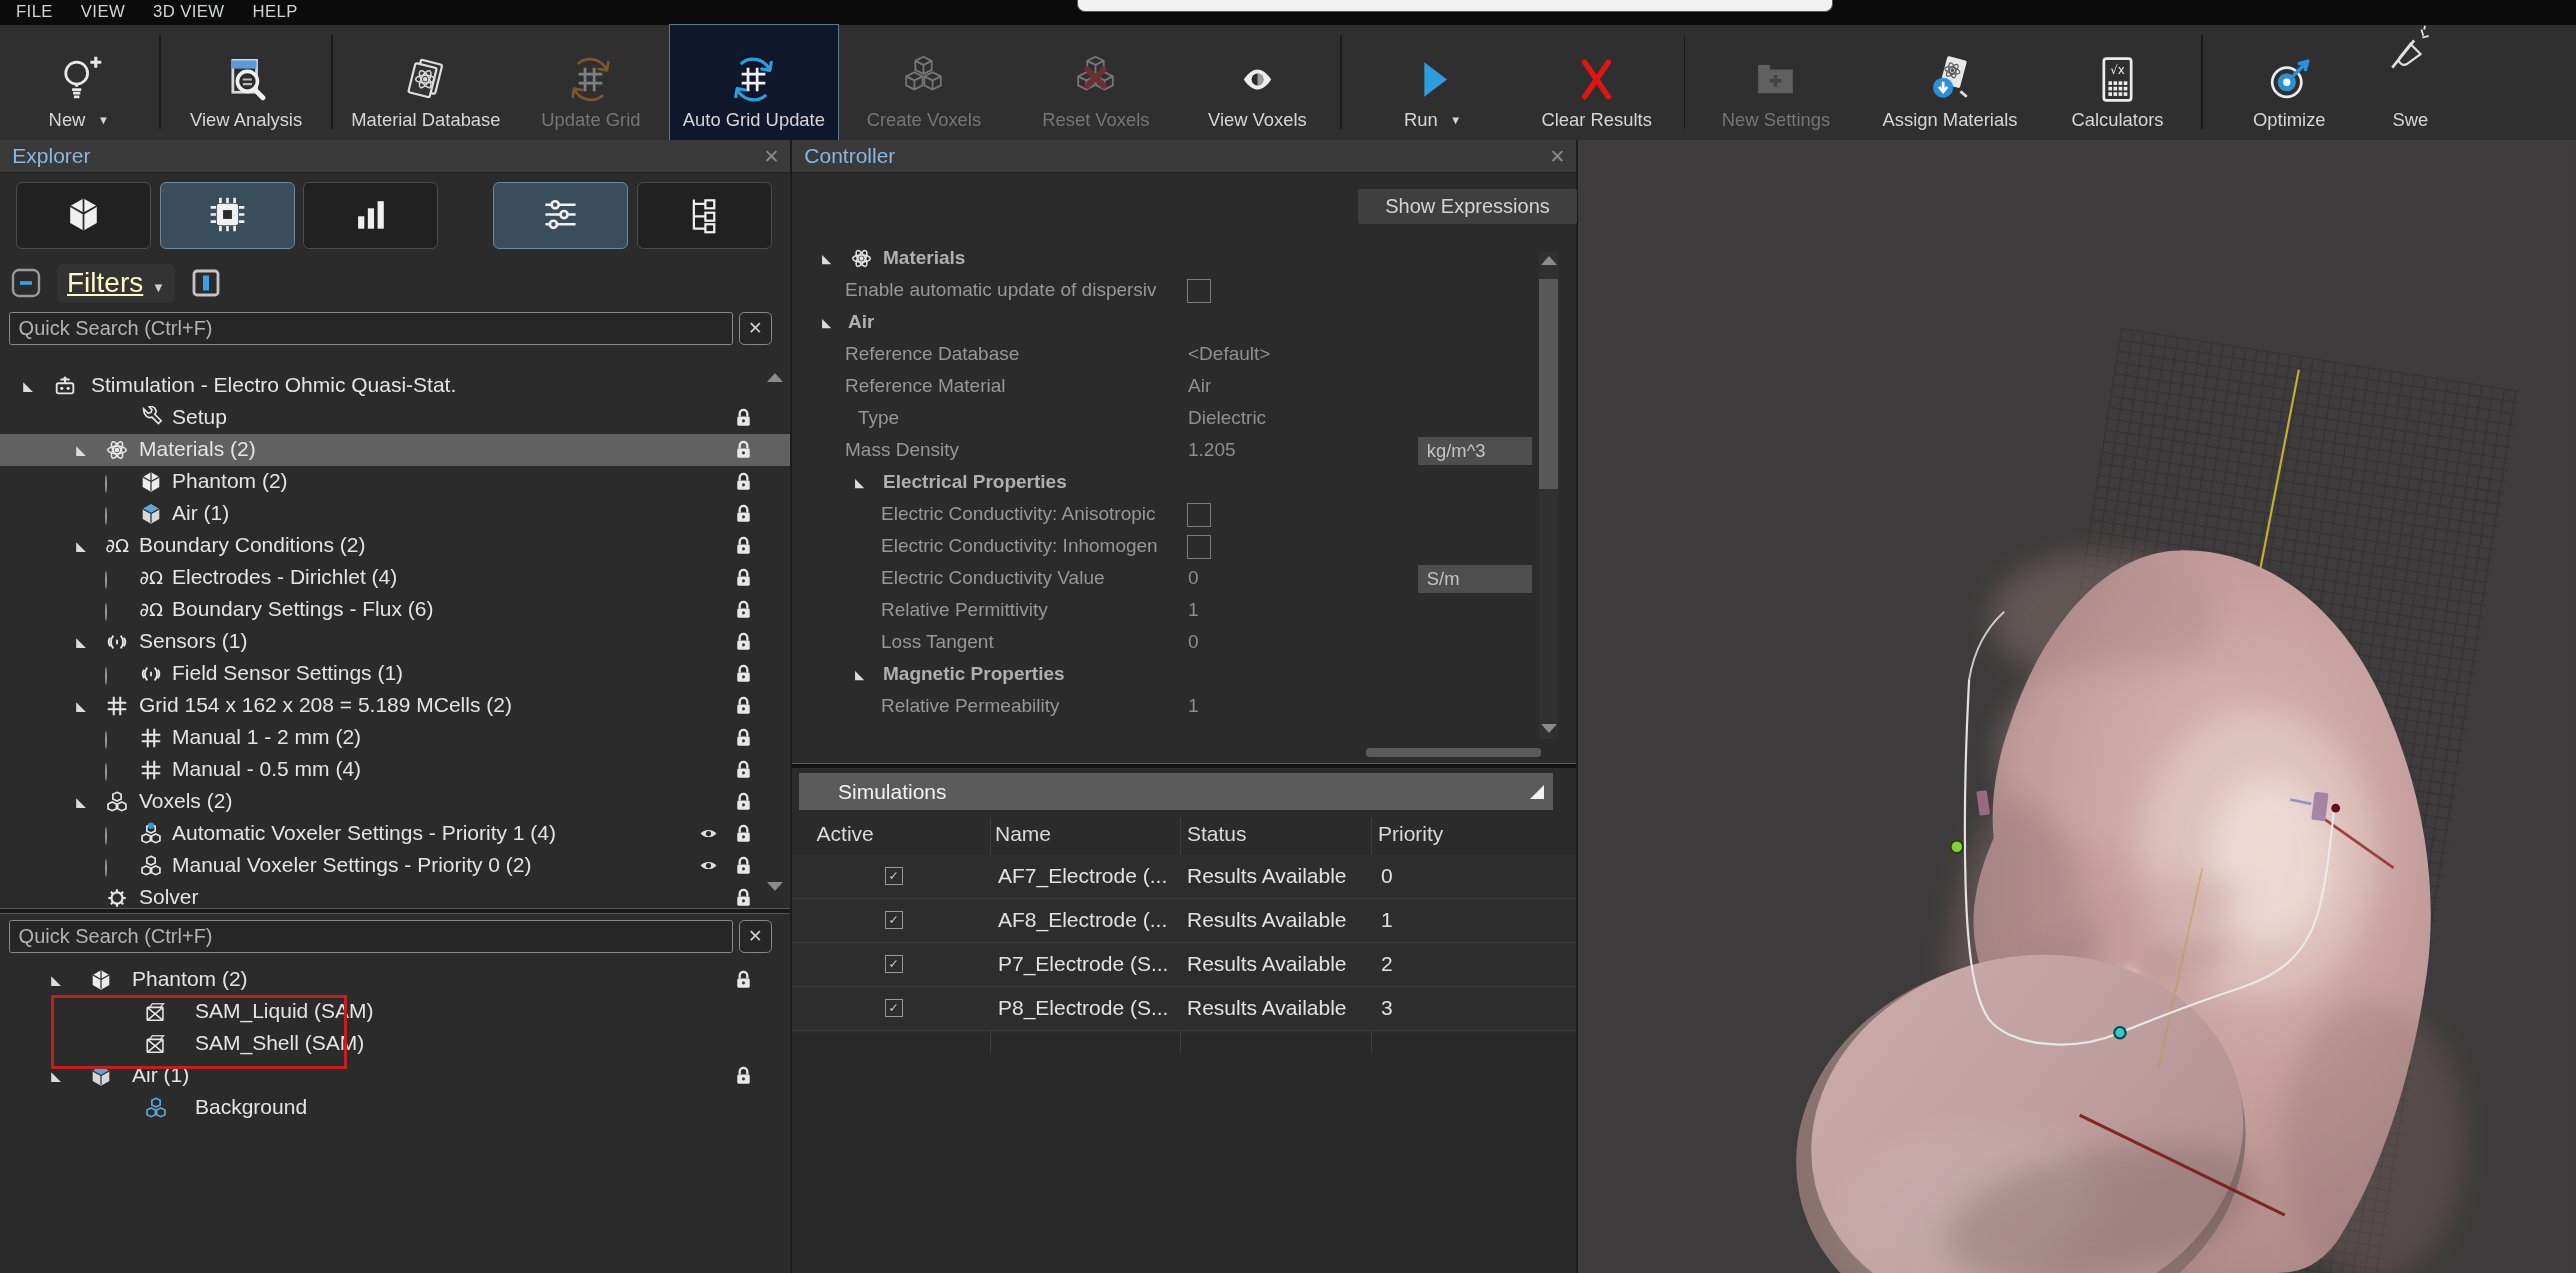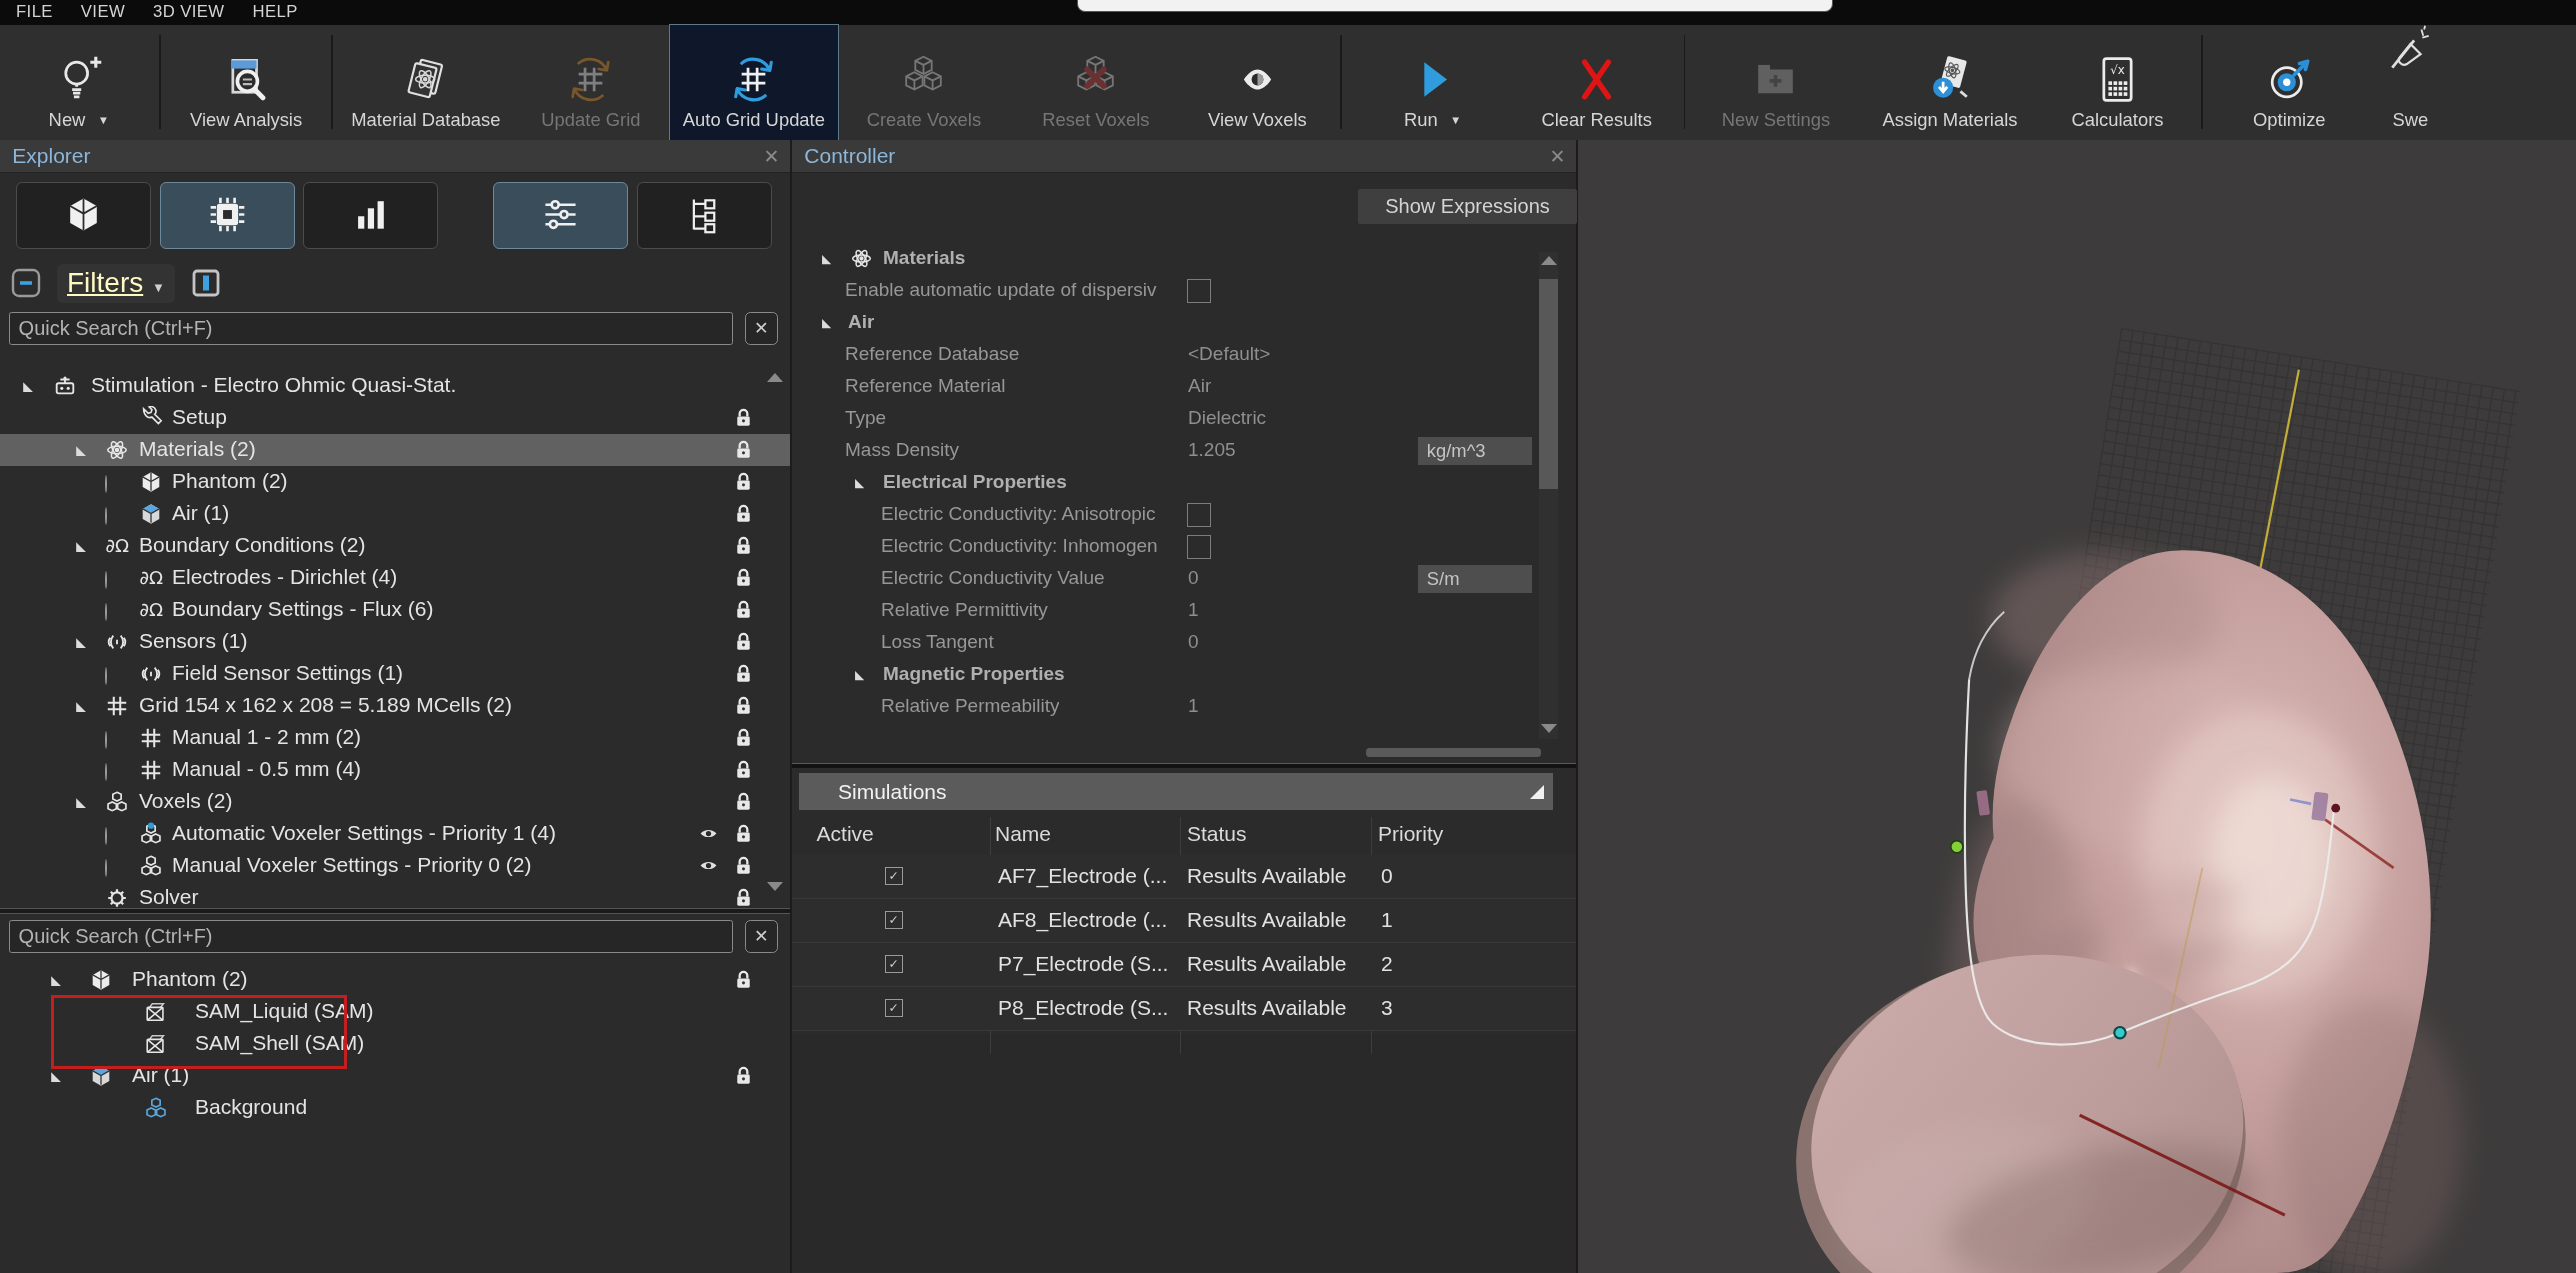--- a/index.html
+++ b/index.html
@@ -39,21 +39,21 @@
            border-radius:6.1px;display:flex;align-items:center;justify-content:center;}
   .tool-sq svg{width:39px;height:39px;}
   .tool-sq.selected{background:#3a4d5a;border-color:#6d8success;border-color:#6d8a9c;}
   
   #filters-row{position:absolute;left:0;top:121px;height:44px;width:100%;display:flex;align-items:center;padding-left:10.5px;box-sizing:border-box;gap:16px;}
   .sm-ic svg{width:30px;height:30px;display:block;}
   #filters-btn{display:flex;align-items:center;gap:8.8px;background:#333;border-radius:5.3px;padding:3.5px 10.5px;}
   #filters-btn .lbl{font-size:28px;color:#fef9c3;text-decoration:underline;}
   #filters-btn .car{font-size:13px;color:#cfcfcf;transform:translateY(3.5px);}
   
-  .searchrow{position:absolute;left:8.8px;display:flex;gap:12px;align-items:center;}
+  .searchrow{position:absolute;left:8.8px;display:flex;gap:6px;align-items:center;}
   .search-box{width:724px;height:33px;background:#262626;border:1.8px solid #8a8a8a;border-radius:2.6px;
               box-sizing:border-box;color:#c9c9c9;font-size:20px;padding:0 8.8px;outline:none;
               font-family:"Liberation Sans","DejaVu Sans",sans-serif;}
   .search-box::placeholder{color:#b3b3b3;}
   .search-clear{width:33px;height:33px;border:1.8px solid #8a8a8a;border-radius:5.3px;box-sizing:border-box;
                 display:flex;align-items:center;justify-content:center;font-size:17.5px;color:#cfcfcf;background:#262626;}
   
   .tree{position:absolute;left:0;width:100%;}
   .trow{position:relative;height:32px;width:100%;}
   .trow.sel{background:#616161;}
@@ -811,21 +811,21 @@
         </div>
         <div class="prop-row">
           <span class="plabel" style="left:53px;max-width:331px">Reference Database</span>
           <span class="pvalue">&lt;Default&gt;</span>
         </div>
         <div class="prop-row">
           <span class="plabel" style="left:53px;max-width:331px">Reference Material</span>
           <span class="pvalue">Air</span>
         </div>
         <div class="prop-row">
-          <span class="plabel" style="left:53px;max-width:331px">Type</span>
+          <span class="plabel" style="left:66px;max-width:331px">Type</span>
           <span class="pvalue">Dielectric</span>
         </div>
         <div class="prop-row">
           <span class="plabel" style="left:53px;max-width:331px">Mass Density</span>
           <span class="pvalue">1.205</span>
           <span class="punit">kg/m^3</span>
         </div>
         <div class="prop-row section">
           <span class="prop-arrow" style="left:61px"><svg viewBox="0 0 12 12">
               <path d="M2 2v9h9z" fill="#dcdcdc"></path>

